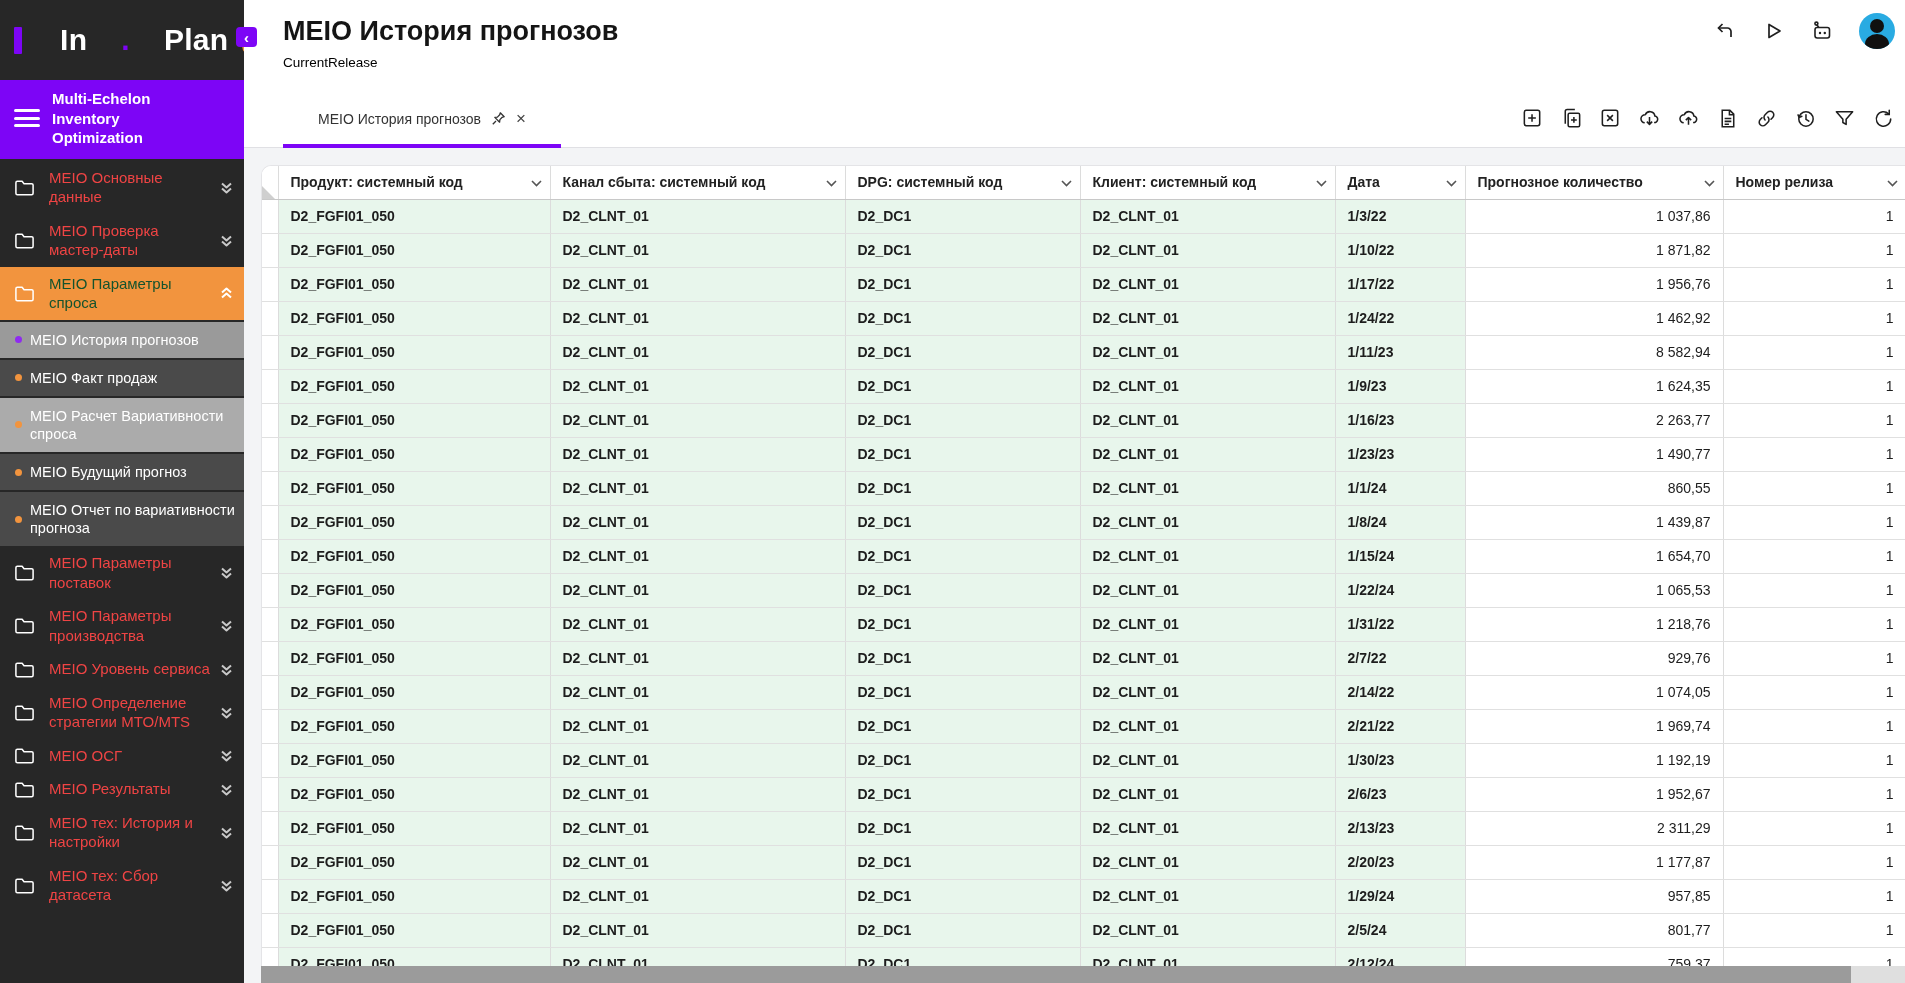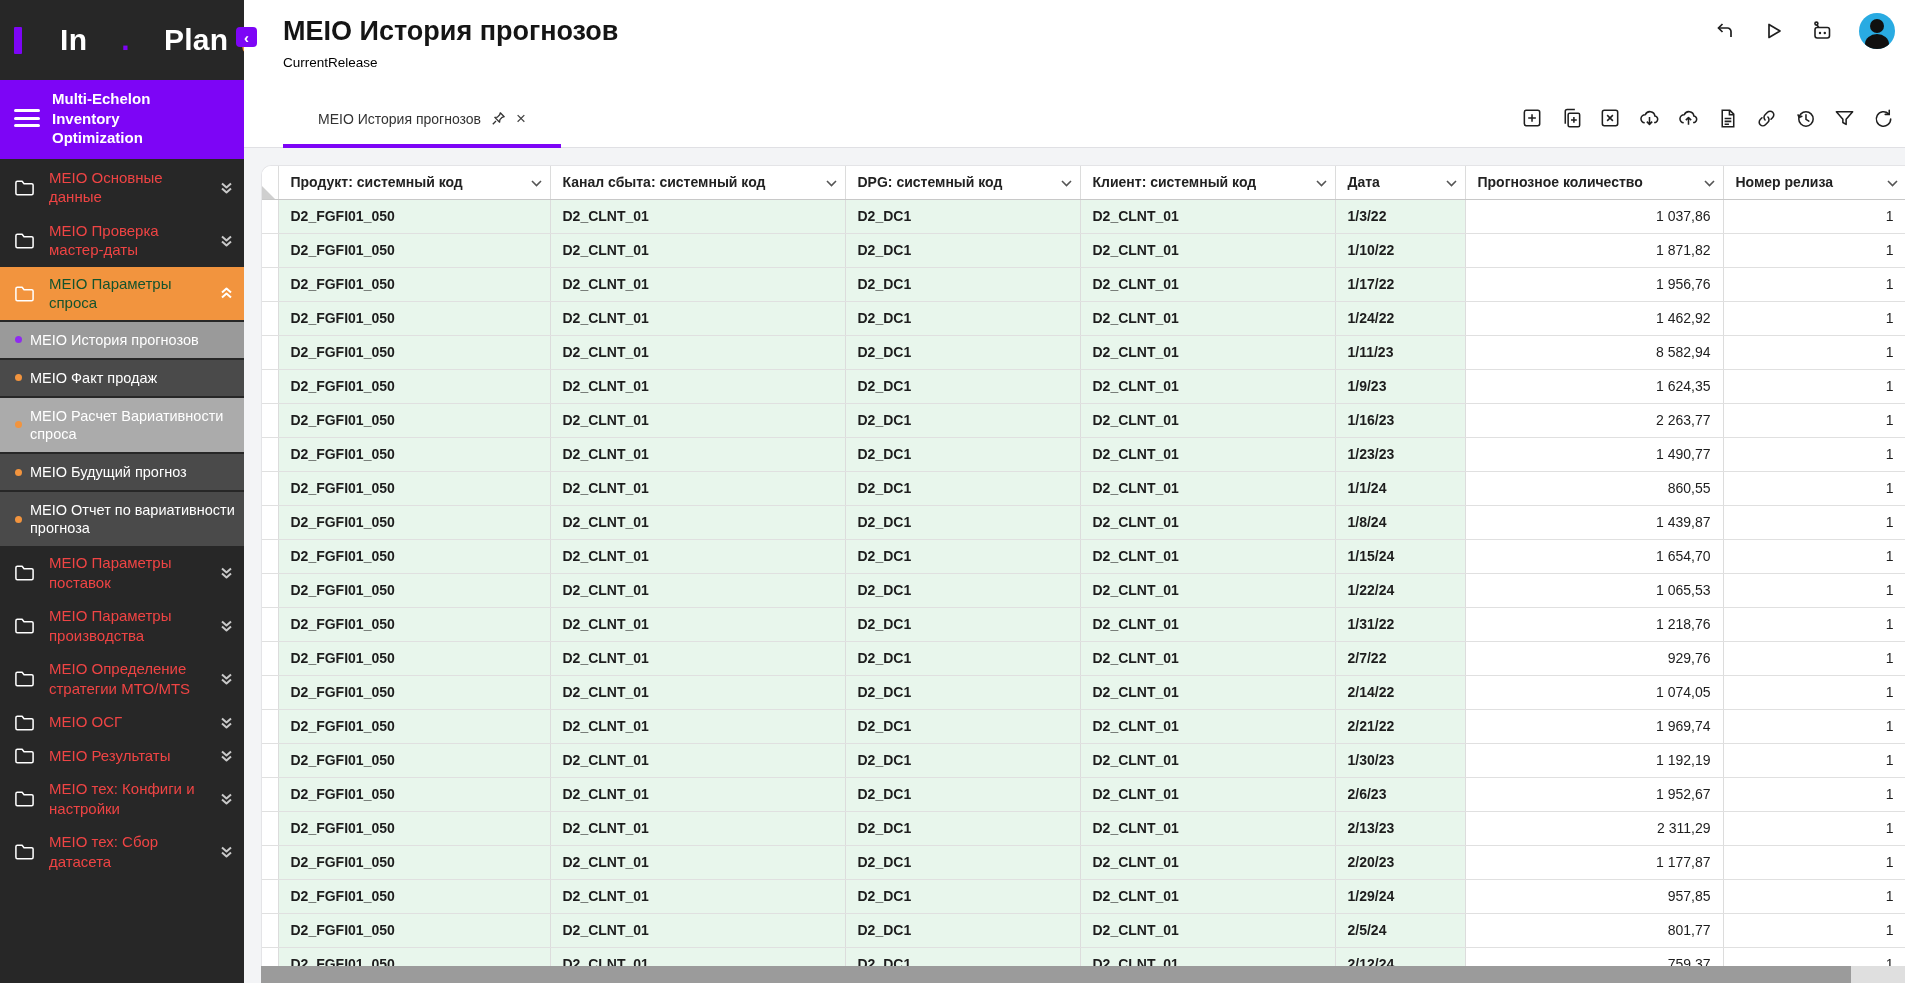--- a/index.html
+++ b/index.html
@@ -180,20 +180,34 @@
             <path d="M3 8.5l4.5 4 4.5-4"></path>
           </svg>
         </span>
       </div>
       <div class="folder-item">
         <span class="ficon">
           <svg width="21" height="19" viewBox="0 0 22 19" fill="none" stroke="#fff" stroke-width="1.6" stroke-linejoin="round">
             <path d="M2 4.5q0-1.5 1.5-1.5h5l2 2.5h8q1.5 0 1.5 1.5v8.5q0 1.5-1.5 1.5h-15Q2 17 2 15.5z"></path>
           </svg>
         </span>
+        <span class="flabel">MEIO Уровень сервиса</span>
+        <span class="chev">
+          <svg width="15" height="15" viewBox="0 0 15 15" fill="none" stroke="#C9C9C9" stroke-width="2" stroke-linejoin="round">
+            <path d="M3 3.5l4.5 4 4.5-4"></path>
+            <path d="M3 8.5l4.5 4 4.5-4"></path>
+          </svg>
+        </span>
+      </div>
+      <div class="folder-item">
+        <span class="ficon">
+          <svg width="21" height="19" viewBox="0 0 22 19" fill="none" stroke="#fff" stroke-width="1.6" stroke-linejoin="round">
+            <path d="M2 4.5q0-1.5 1.5-1.5h5l2 2.5h8q1.5 0 1.5 1.5v8.5q0 1.5-1.5 1.5h-15Q2 17 2 15.5z"></path>
+          </svg>
+        </span>
         <span class="flabel">MEIO Определение стратегии MTO/MTS</span>
         <span class="chev">
           <svg width="15" height="15" viewBox="0 0 15 15" fill="none" stroke="#C9C9C9" stroke-width="2" stroke-linejoin="round">
             <path d="M3 3.5l4.5 4 4.5-4"></path>
             <path d="M3 8.5l4.5 4 4.5-4"></path>
           </svg>
         </span>
       </div>
       <div class="folder-item">
         <span class="ficon">
@@ -222,21 +236,21 @@
             <path d="M3 8.5l4.5 4 4.5-4"></path>
           </svg>
         </span>
       </div>
       <div class="folder-item">
         <span class="ficon">
           <svg width="21" height="19" viewBox="0 0 22 19" fill="none" stroke="#fff" stroke-width="1.6" stroke-linejoin="round">
             <path d="M2 4.5q0-1.5 1.5-1.5h5l2 2.5h8q1.5 0 1.5 1.5v8.5q0 1.5-1.5 1.5h-15Q2 17 2 15.5z"></path>
           </svg>
         </span>
-        <span class="flabel">MEIO тех: Конфиги и настройки</span>
+        <span class="flabel">MEIO тех: История и настройки</span>
         <span class="chev">
           <svg width="15" height="15" viewBox="0 0 15 15" fill="none" stroke="#C9C9C9" stroke-width="2" stroke-linejoin="round">
             <path d="M3 3.5l4.5 4 4.5-4"></path>
             <path d="M3 8.5l4.5 4 4.5-4"></path>
           </svg>
         </span>
       </div>
       <div class="folder-item">
         <span class="ficon">
           <svg width="21" height="19" viewBox="0 0 22 19" fill="none" stroke="#fff" stroke-width="1.6" stroke-linejoin="round">

